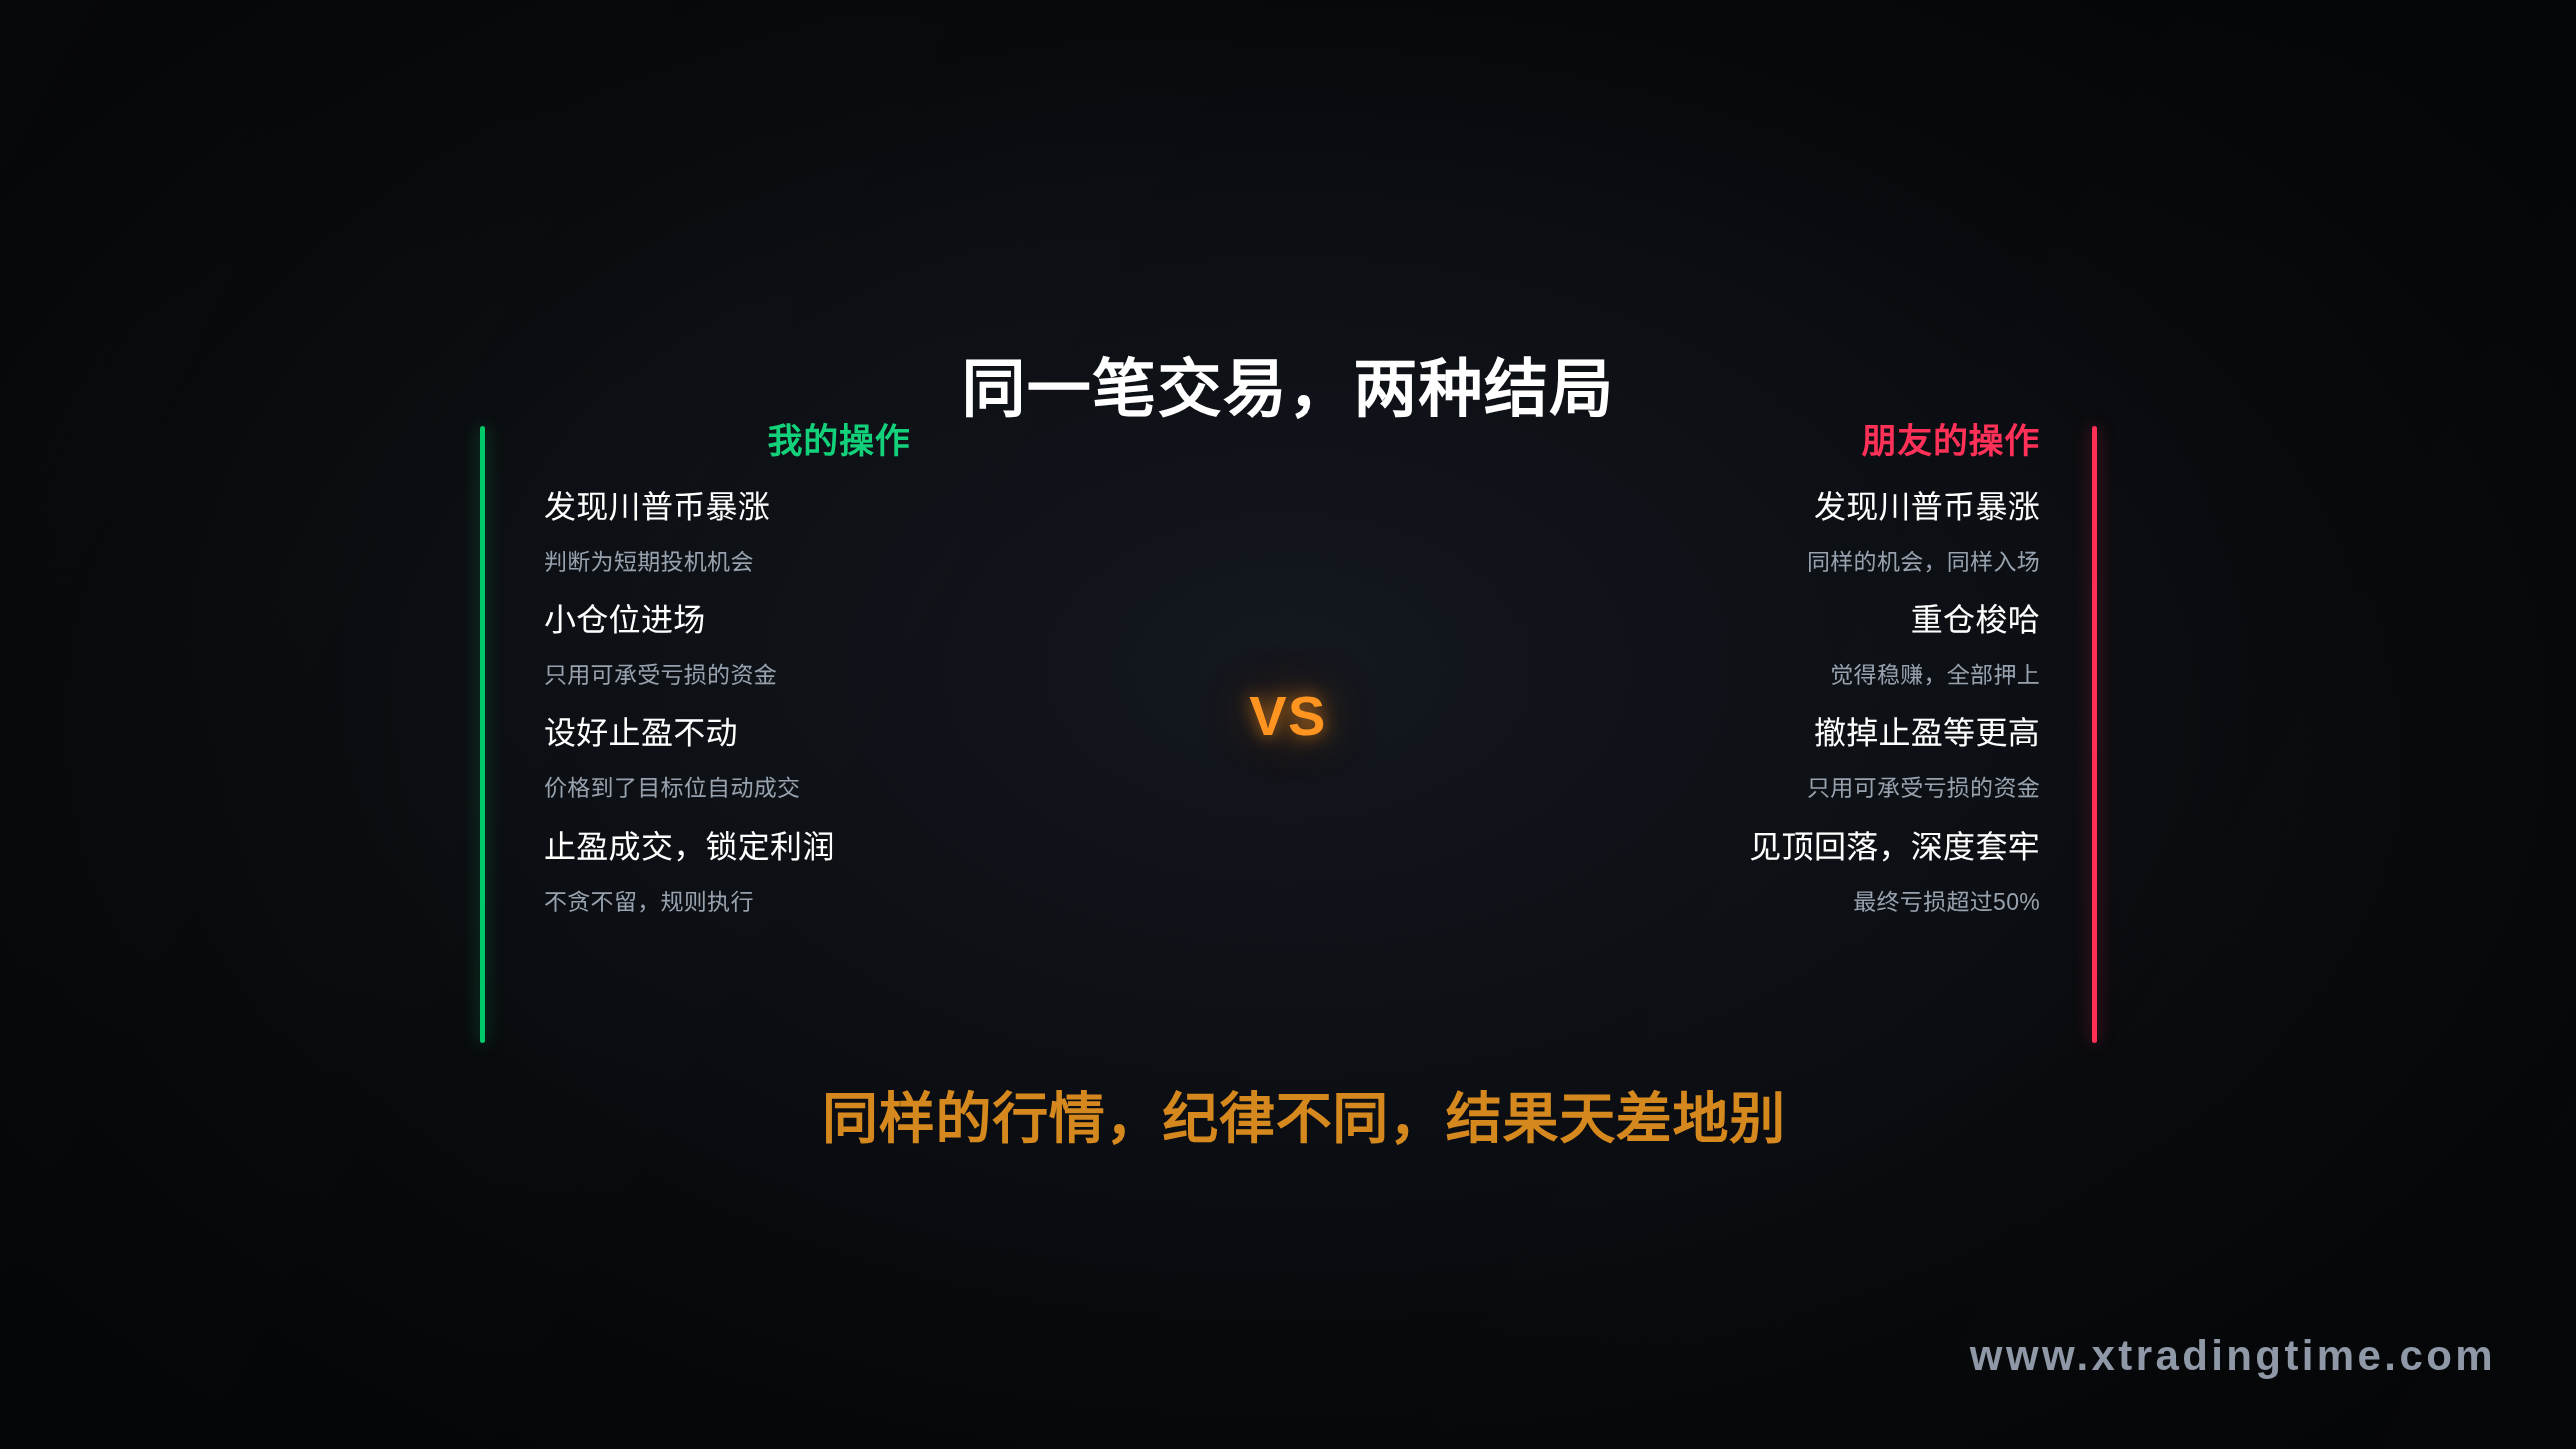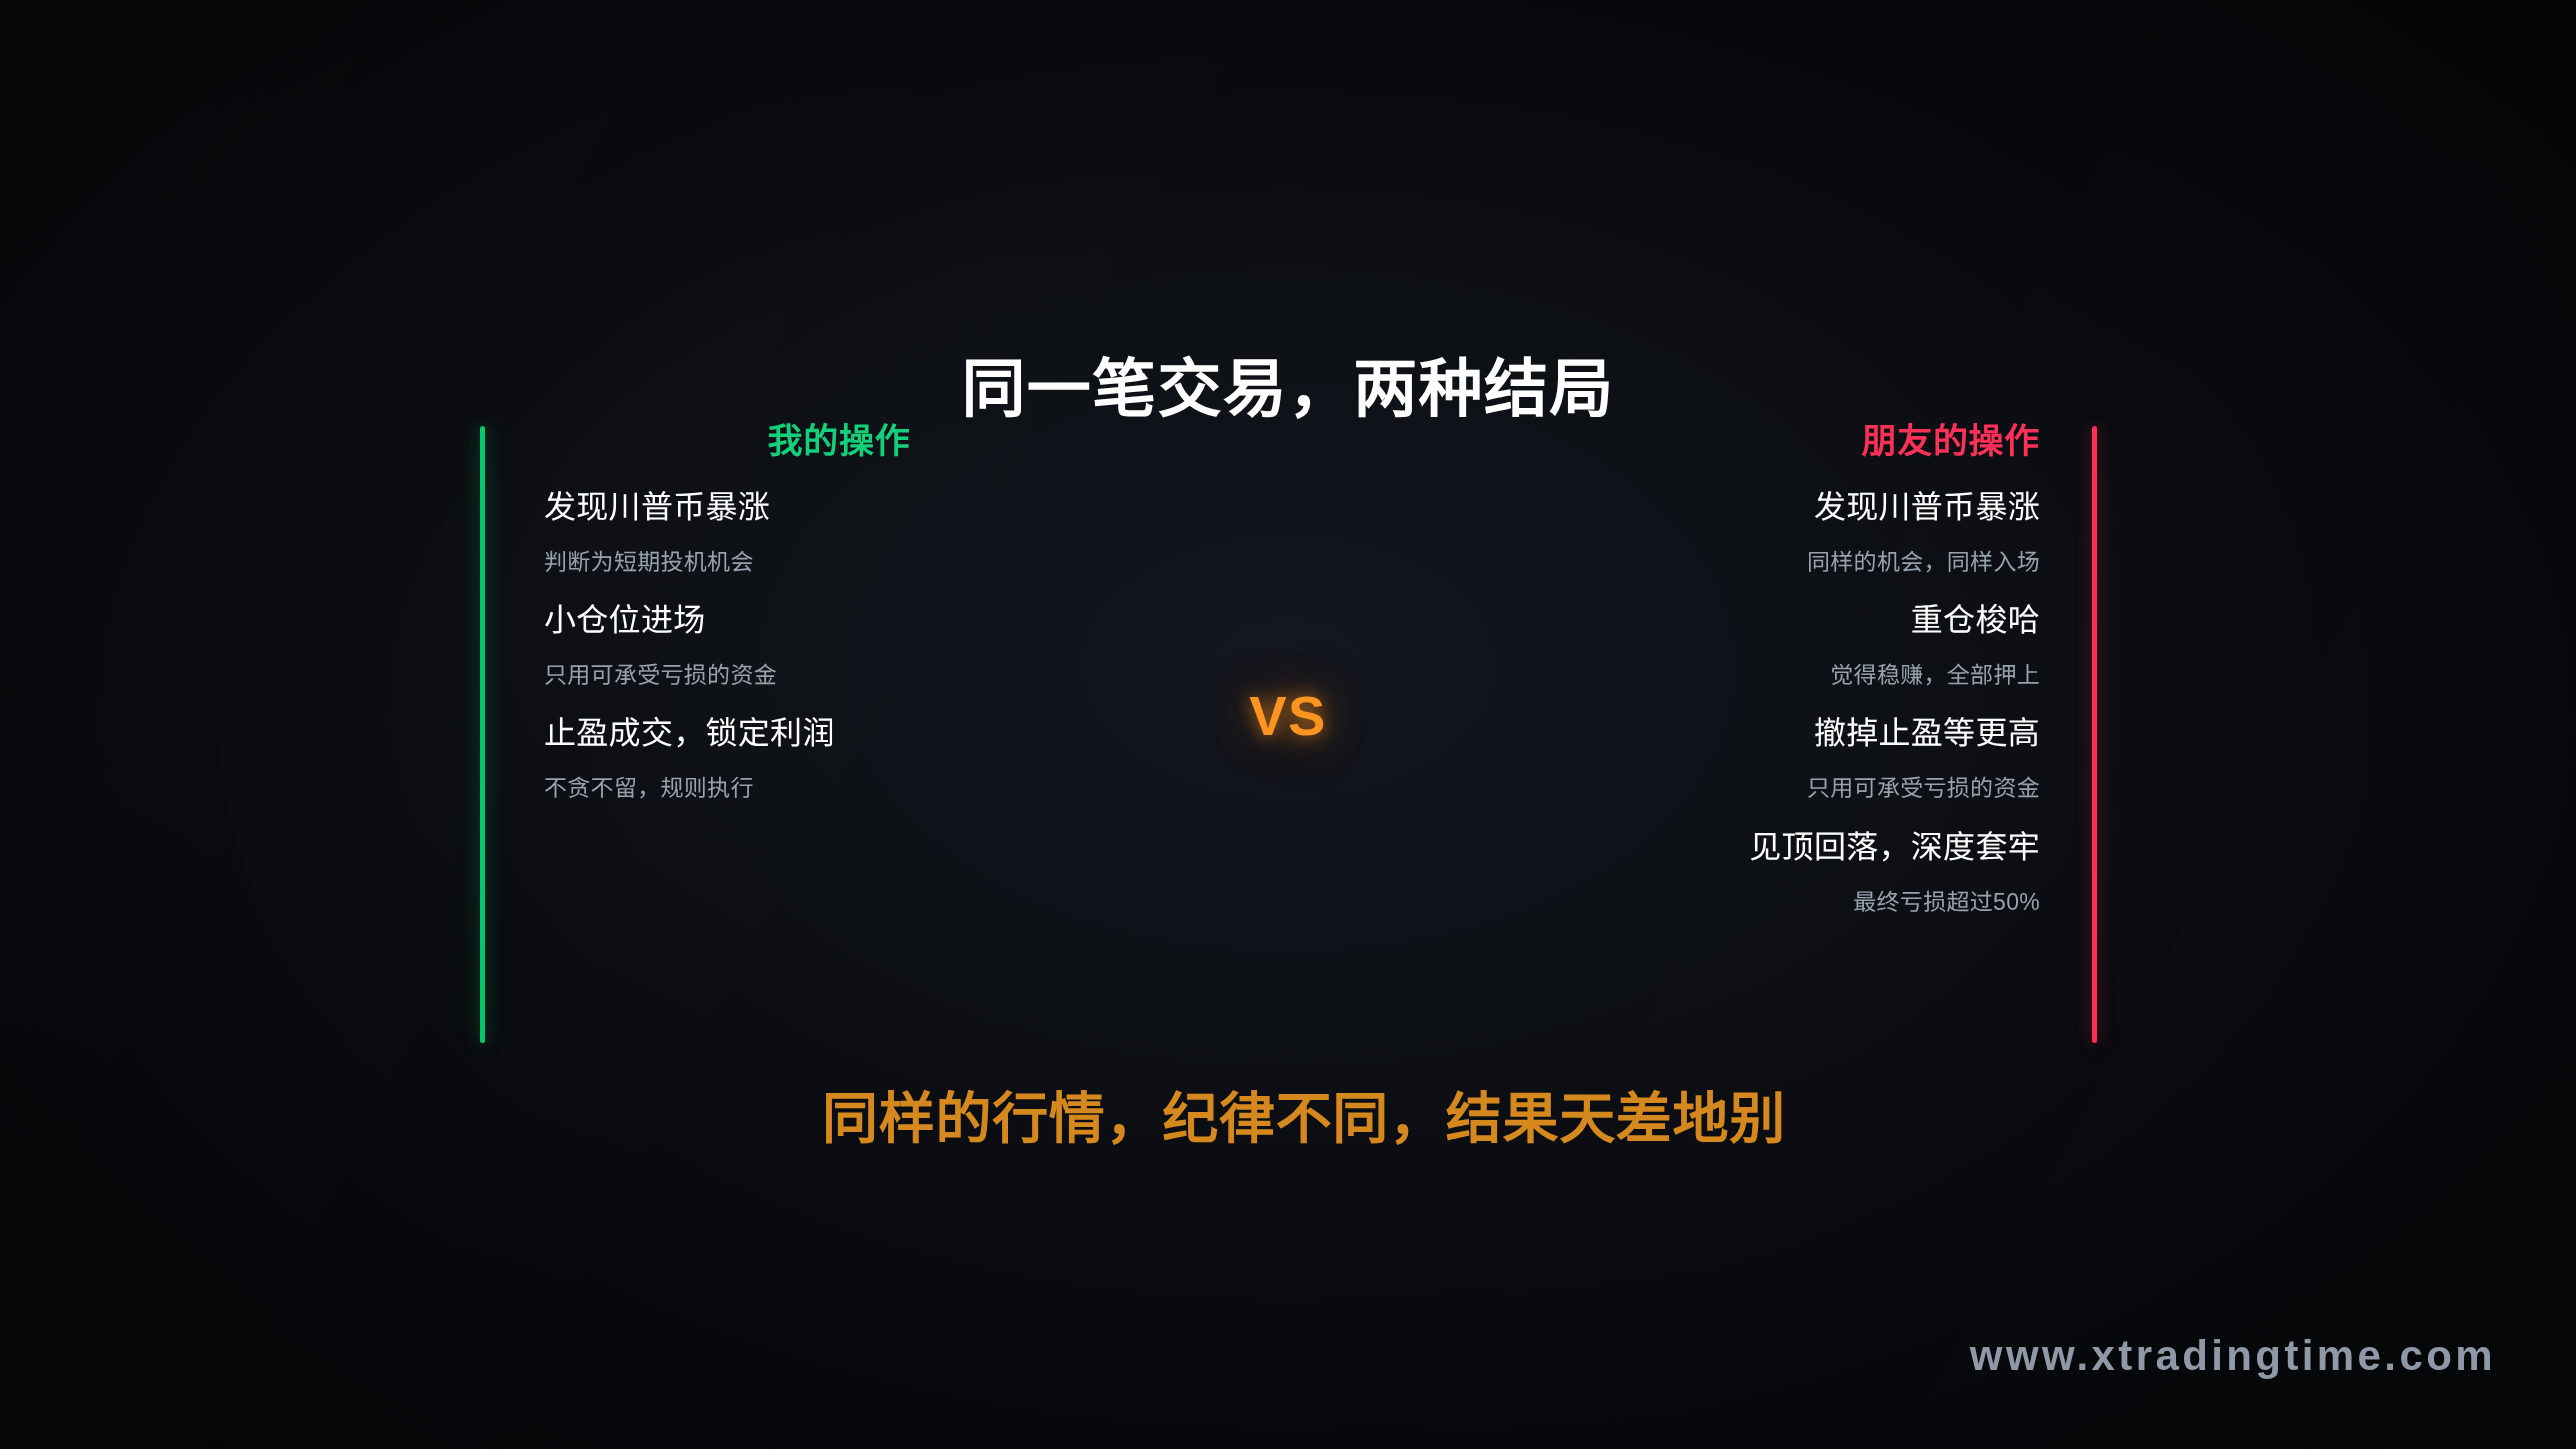--- a/index.html
+++ b/index.html
@@ -172,20 +172,24 @@
 
       <div class="step">
         <div class="step-title">发现川普币暴涨</div>
         <div class="step-desc">判断为短期投机机会</div>
       </div>
       <div class="step">
         <div class="step-title">小仓位进场</div>
         <div class="step-desc">只用可承受亏损的资金</div>
       </div>
       <div class="step">
+        <div class="step-title">设好止盈不动</div>
+        <div class="step-desc">价格到了目标位自动成交</div>
+      </div>
+      <div class="step">
         <div class="step-title">止盈成交，锁定利润</div>
         <div class="step-desc">不贪不留，规则执行</div>
       </div>
     </div>
 
     <div class="column right">
       <div class="col-header">朋友的操作</div>
 
       <div class="step">
         <div class="step-title">发现川普币暴涨</div>

